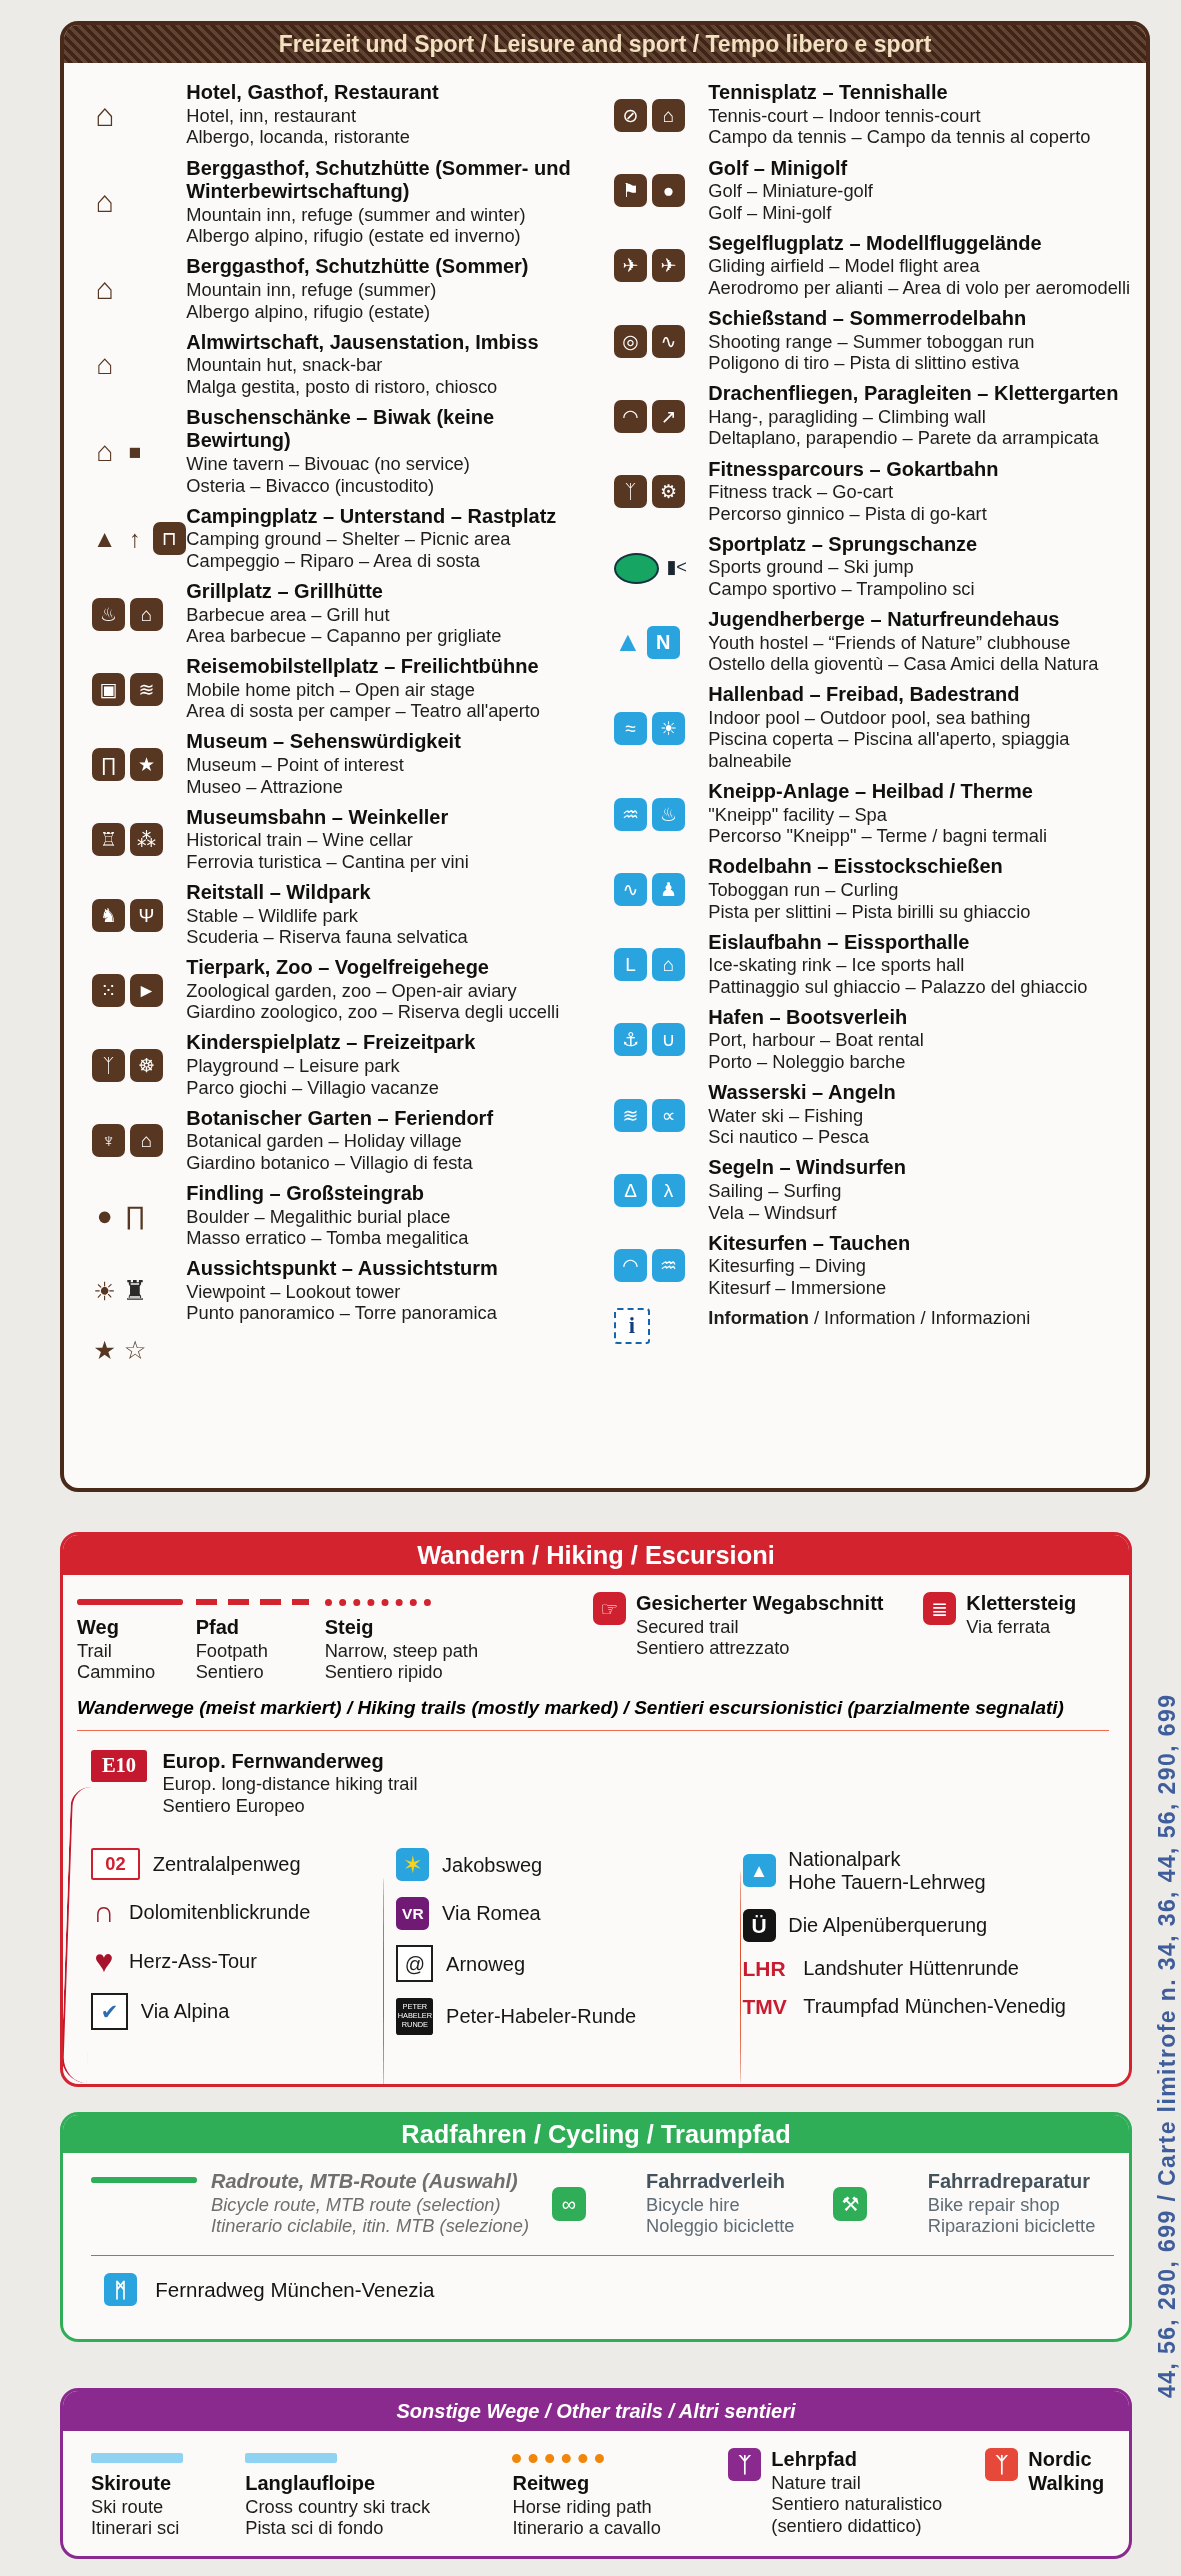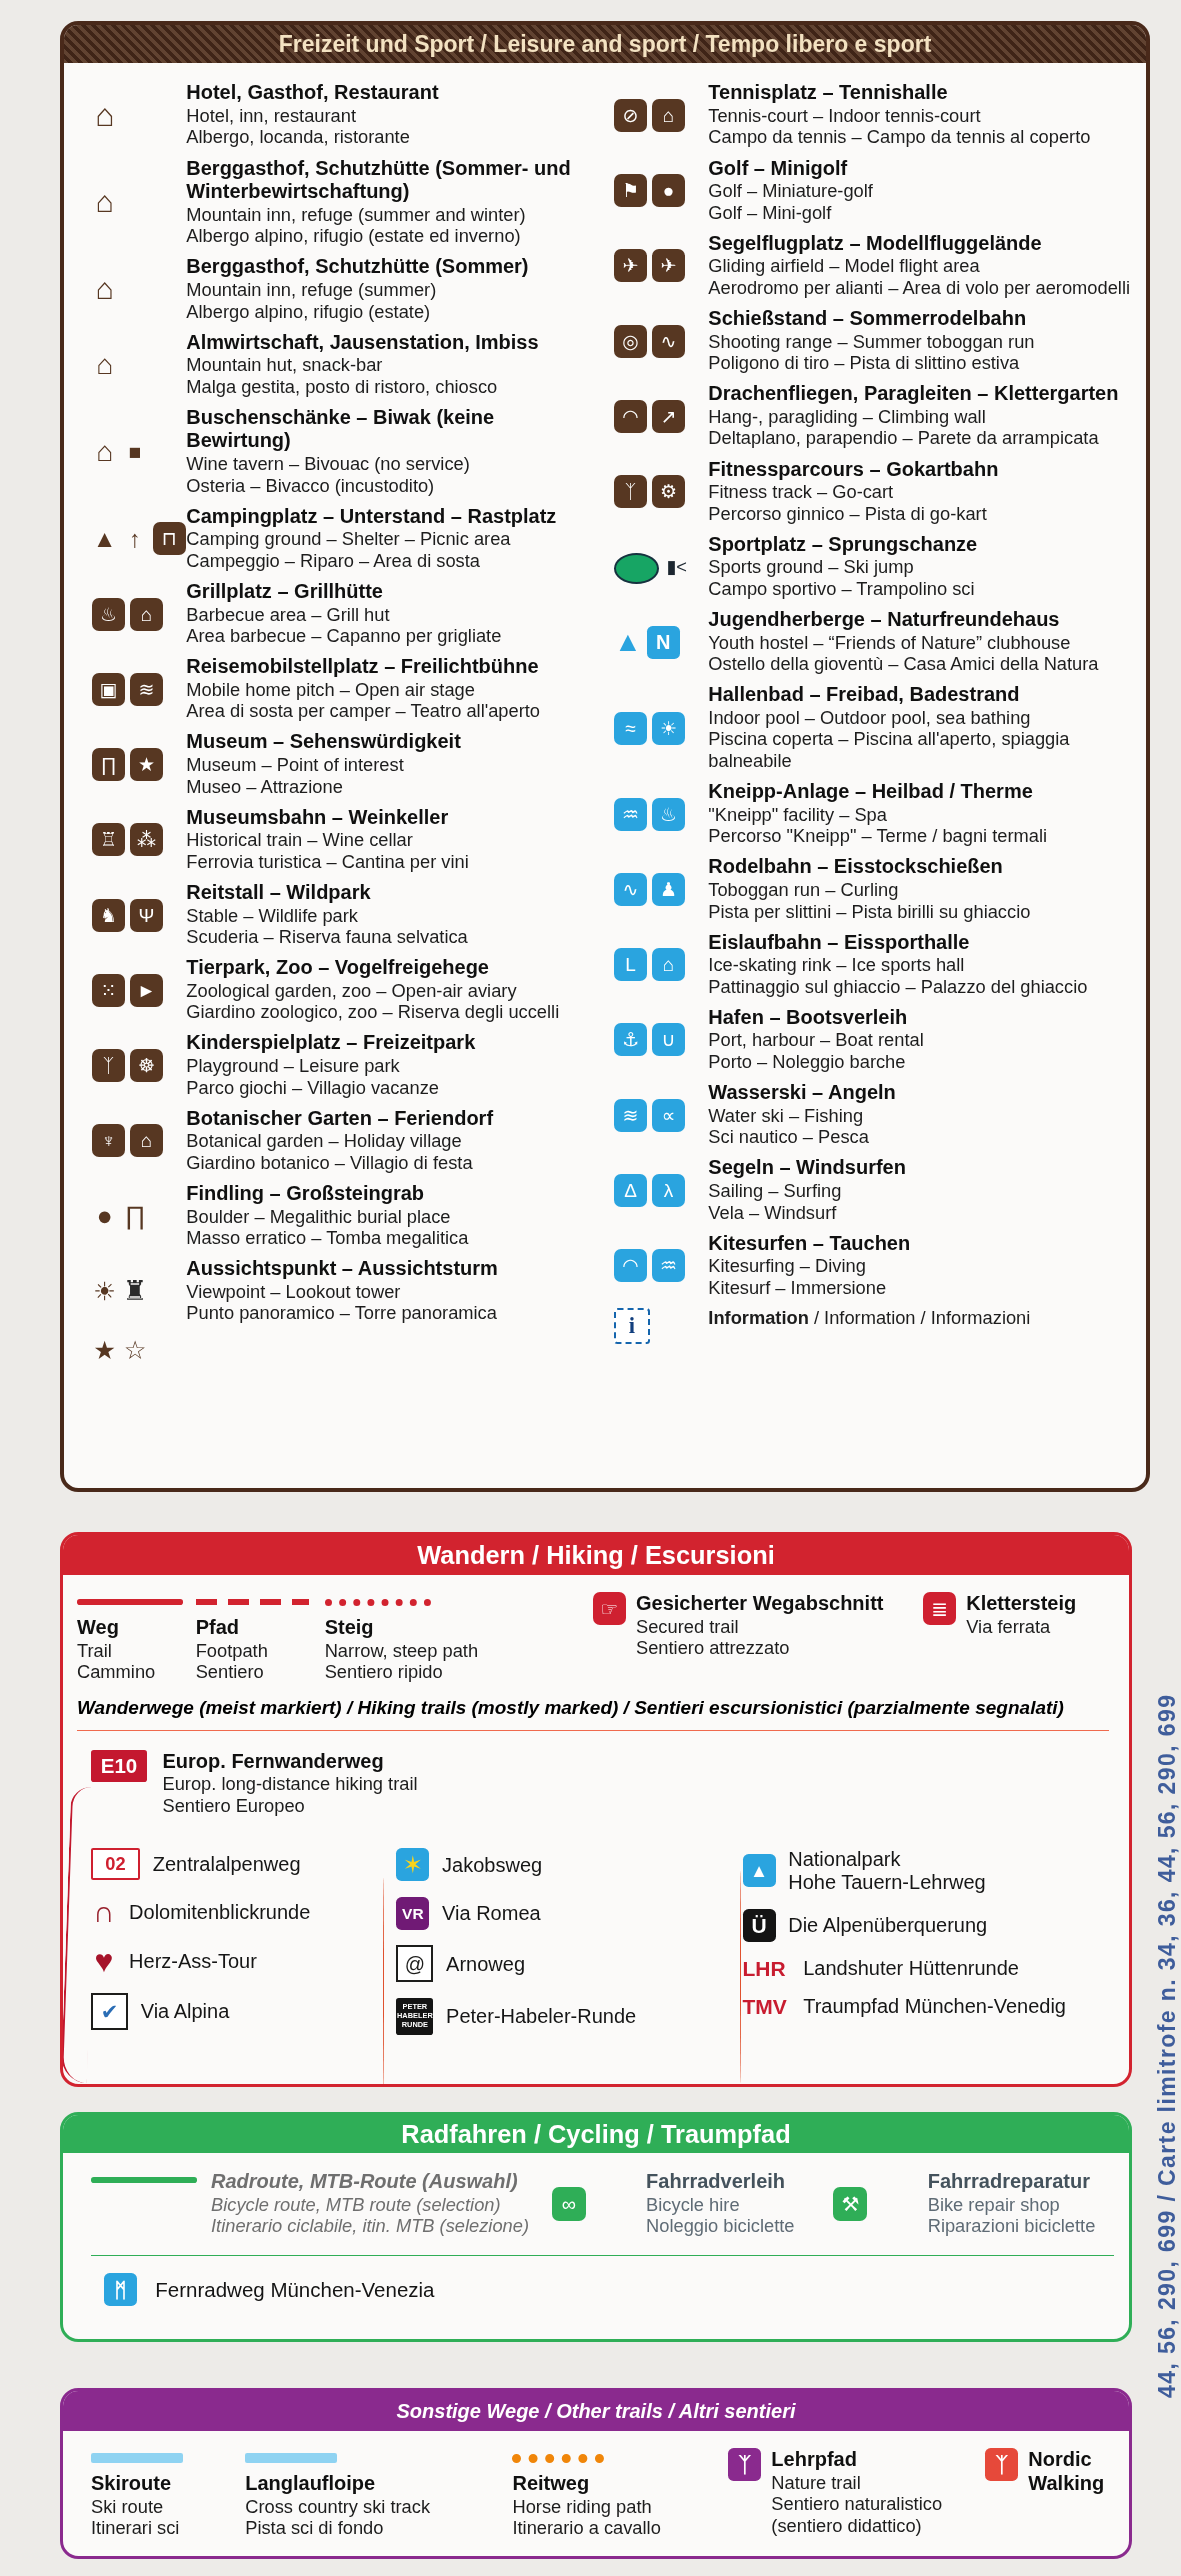--- a/index.html
+++ b/index.html
@@ -31,41 +31,41 @@
   .ic{display:inline-flex;align-items:center;justify-content:center;flex:none;line-height:1;}
   .ic-square{width:33px;height:33px;border-radius:7px;background:#573722;color:#fff;font-size:19px;}
   .ic-plain{font-size:28px;color:#573722;min-width:25.4px;height:33px;}
   .ic-oval{width:41px;height:27px;border-radius:50%;background:#17a564;border:2.1px solid #16323f;margin-top:2.8px;}
   .ic-info{width:32px;height:32px;border:2.1px dashed #1565ad;background:#fff;color:#123f7e;font-weight:bold;
      font-size:22.6px;border-radius:3.5px;font-family:"Liberation Serif","DejaVu Serif",serif;}
   .ic-whitebox{height:28px;min-width:45px;background:#fff;border:2.1px solid #cf2030;color:#cf2030;
      font-weight:bold;font-size:18.3px;border-radius:2.1px;}
   .ic-box{width:33px;height:33px;border-radius:5.6px;font-weight:bold;}
   .ic-boxborder{width:33px;height:33px;background:#fff;border:2.1px solid #1d1d1b;font-size:21px;}
-  .ic-tiny{width:37px;height:37px;background:#141414;color:#fff;font-size:7.4px;font-weight:bold;text-align:center;
+  .ic-tiny{width:37px;height:37px;background:#141414;color:#fff;font-size:7.4px;font-weight:normal;text-align:center;
      border-radius:2.8px;line-height:1.2;white-space:pre-line;}
   .ic-textbadge{font-weight:bold;font-size:21px;min-width:48px;justify-content:flex-start;color:#c81c30;}
   .ic-red{width:33px;height:33px;border-radius:7px;background:#cf2030;color:#fff;font-size:20px;}
   .ic-green{width:34px;height:34px;border-radius:7px;background:#2fae57;color:#fff;font-size:20px;}
 
   
   .wd-body{position:relative;padding:10px 20px 0 14px;height:515px;box-sizing:border-box;}
   .samples{display:flex;margin-top:7px;}
   .sample{display:flex;flex-direction:column;flex:none;}
   .bar-row{height:20px;display:flex;align-items:center;margin-bottom:4.2px;}
   .line-solid{width:106px;height:6.4px;background:#d2232f;border-radius:2.8px;}
   .line-dashed{width:113px;height:6.4px;
      background:repeating-linear-gradient(90deg,#d2232f 0 21px,transparent 21px 32px);}
   .line-dotted{width:106px;border-top:7.8px dotted #d2232f;}
   .sample-icon{display:flex;gap:10px;}
   .note{color:#000000;font-style:italic;font-weight:bold;font-size:19px;margin-top:14px;}
   .wd-div{border:none;border-top:1.4px solid #ef6a4e;margin:11.3px 0 0;}
   .e10-row{display:flex;gap:15.5px;margin-top:18.3px;padding-left:14px;}
   .e10-badge{width:56px;height:32px;background:#c4182f;color:#fff;font-weight:bold;font-size:20.5px;
-     display:flex;align-items:center;justify-content:center;border-radius:2.8px;flex:none;}
+     display:flex;align-items:center;justify-content:center;border-radius:2.8px;flex:none;font-family:Liberation Serif, serif;}
   .trails{position:relative;display:flex;margin-top:32px;padding-left:14px;}
   .tcol{display:flex;flex-direction:column;gap:15.5px;box-sizing:border-box;}
   .tcol1{width:30%;}.tcol2{width:34%;}.tcol3{width:36%;}
   .trail{display:flex;align-items:center;gap:12.7px;}
   .trail .lbl{font-size:20px;color:#161616;white-space:pre-line;line-height:1.12;}
   .curve-left{position:absolute;left:2.8px;top:212px;height:296px;width:24px;
      border-left:2.8px solid #c2182e;border-radius:32px 0 0 42px;transform:rotate(2deg);}
   .col-sep{position:absolute;top:303px;height:212px;border-left:1.4px solid #e0512e;border-radius:70%;}
   .col-sep.s1{left:30%;}
   .col-sep.s2{left:63.5%;top:296px;}

